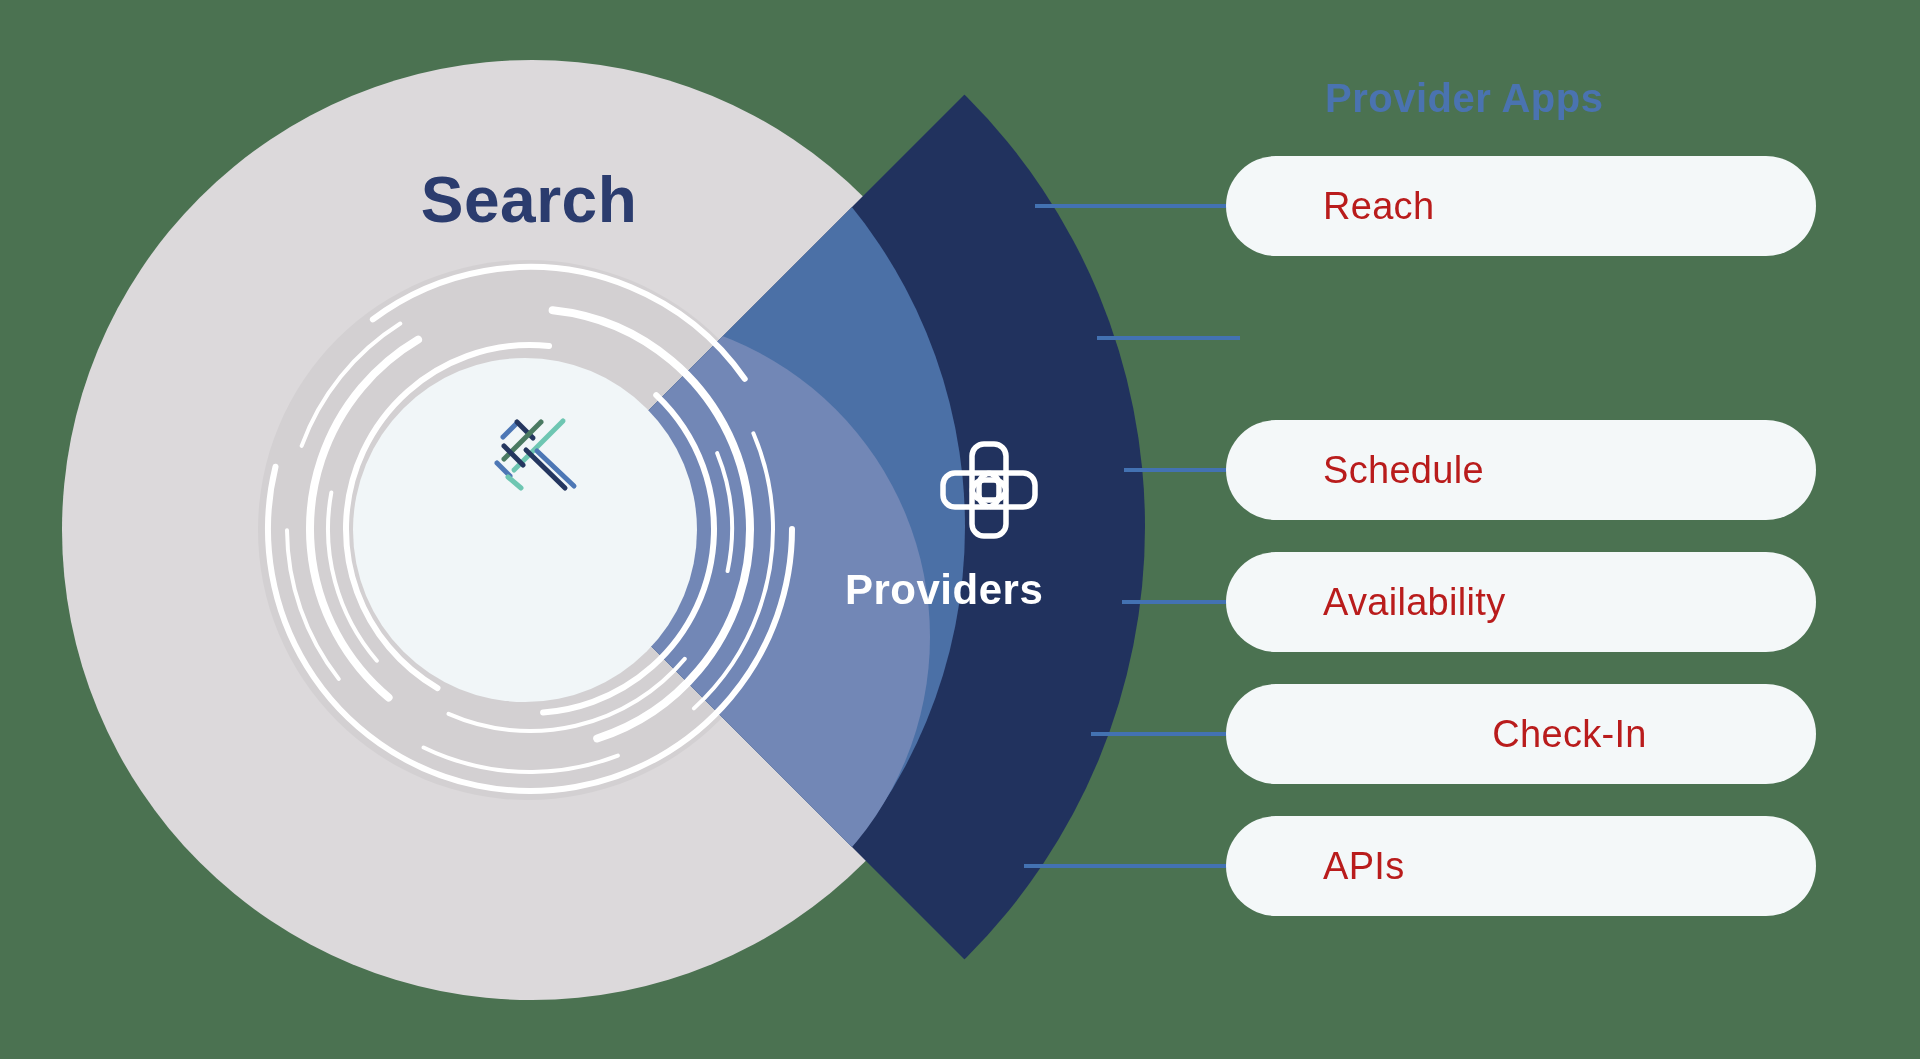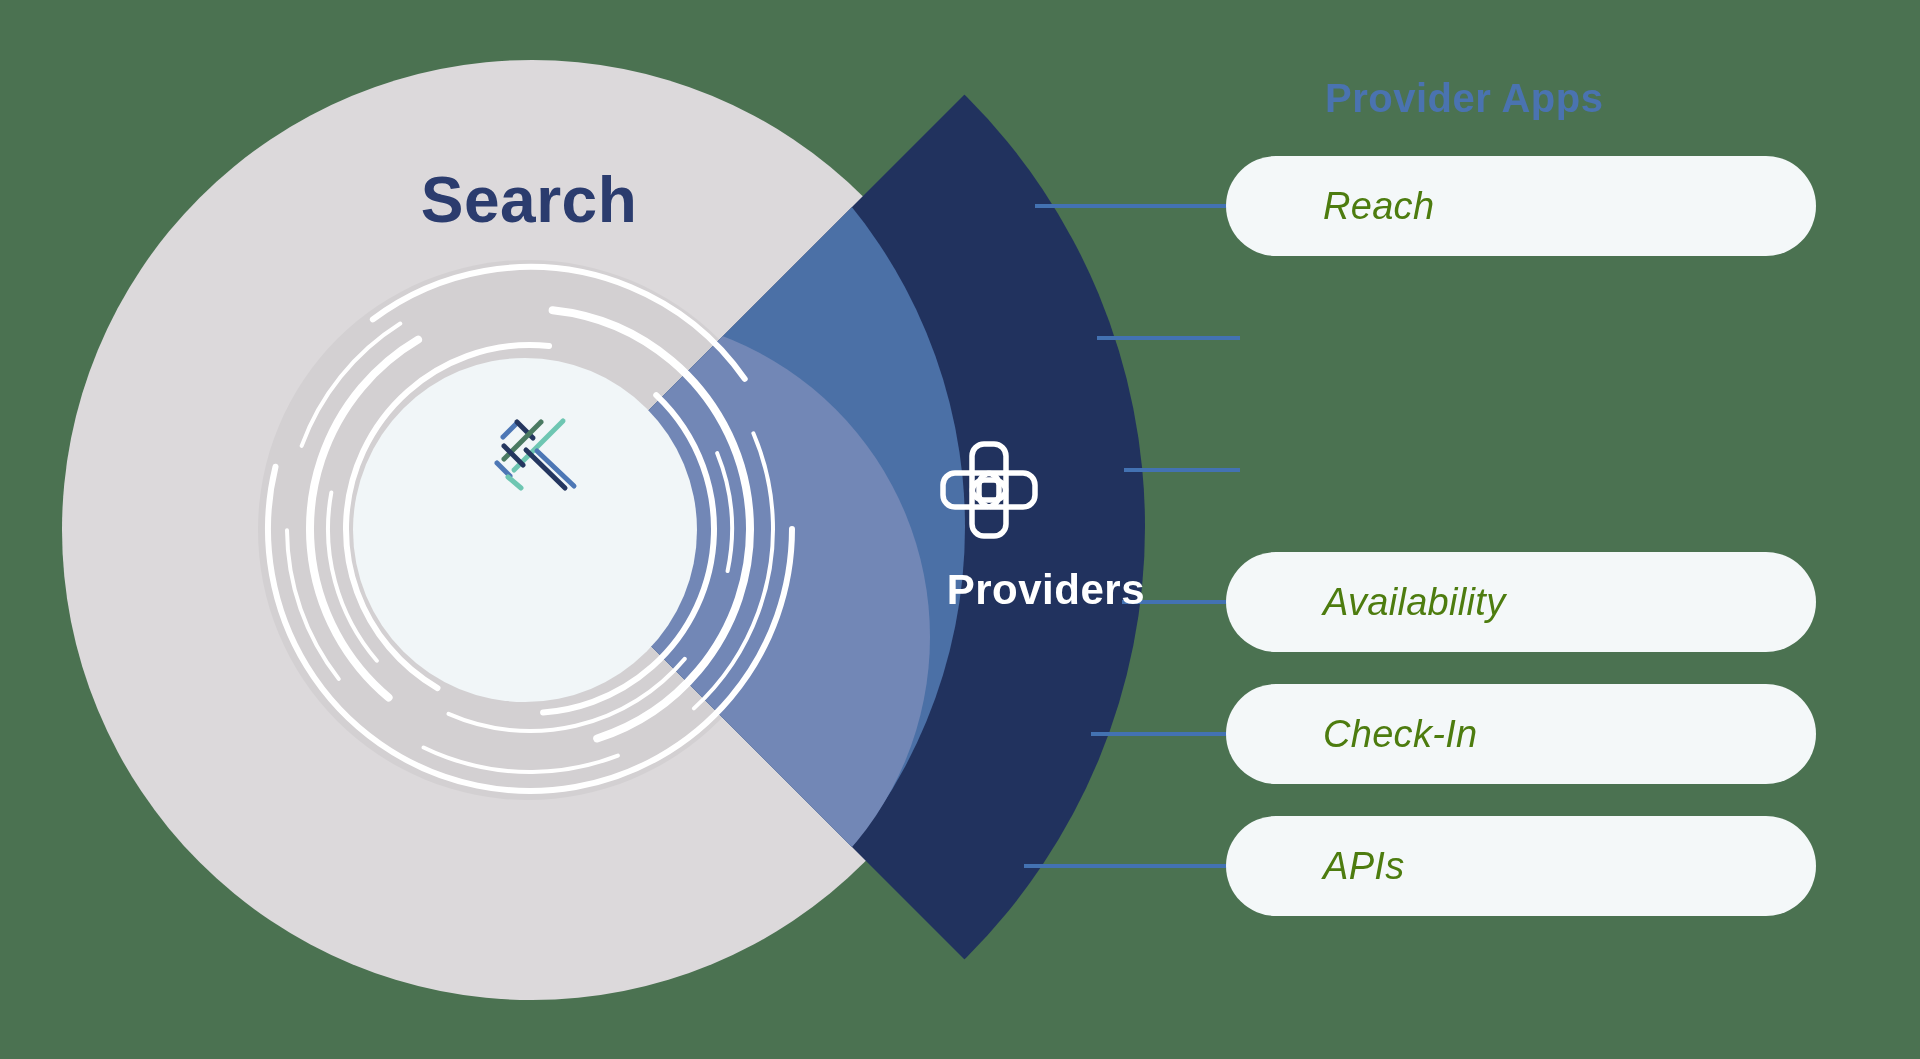--- a/index.html
+++ b/index.html
@@ -2,25 +2,25 @@
 <html><head>
 <meta charset="utf-8">
 <style>
   html,body{margin:0;padding:0;background:#4b7251;}
   .canvas{position:relative;width:1920px;height:1059px;background:#4b7251;overflow:hidden;
           font-family:"Liberation Sans",sans-serif;}
   .layer-svg{position:absolute;left:0;top:0;}
   .abs{position:absolute;}
   .circle-label{width:400px;text-align:center;font-weight:bold;font-size:64px;color:#2b3c6e;letter-spacing:.5px;}
   .center-label{width:400px;text-align:center;font-weight:bold;font-size:44px;line-height:58px;color:#2b3c6e;}
-  .wedge-label{width:300px;text-align:right;font-weight:bold;font-size:42px;color:#ffffff;letter-spacing:.5px;}
+  .wedge-label{width:300px;text-align:left;font-weight:bold;font-size:42px;color:#ffffff;letter-spacing:.5px;}
   .apps-title{font-weight:bold;font-size:40px;color:#4a73b0;letter-spacing:.5px;text-align:right;}
   .pill{left:1226px;width:590px;height:100px;border-radius:50px;background:#f4f8f9;
         display:flex;align-items:center;box-sizing:border-box;padding-left:97px;}
-  .pill span{font-size:38px;color:#4d7c0f;letter-spacing:.3px;font-style:italic;}
+  .pill span{font-size:38px;color:#b91c1c;letter-spacing:.3px;}
 </style>
 </head>
 <body>
 
 <div class="canvas">
 
   <svg class="layer-svg" width="1920" height="1059" viewBox="0 0 1920 1059">
     <defs>
       <clipPath id="wedgeClip">
         <polygon points="532,527 1040,19 1460,527 1040,1035"></polygon>
@@ -82,23 +82,26 @@
   <div class="abs center-label" style="left:333px;top:503px;">
   </div>
 
   <div class="abs wedge-label" style="left:845px;top:566px;">Providers</div>
 
   <div class="abs apps-title" style="left:1325px;top:76px;">Provider Apps</div>
 
   <div class="abs pill" style="top:156px;">
     <span>Reach</span>
   </div>
+  <div class="abs pill" style="top:420px;">
+    <span>Schedule</span>
+  </div>
   <div class="abs pill" style="top:552px;align-items:center;">
     <span>Availability</span>
   </div>
-  <div class="abs pill" style="top:684px;">
+  <div class="abs pill" style="top:684px;justify-content:center;">
     <span>Check-In</span>
   </div>
   <div class="abs pill" style="top:816px;">
     <span>APIs</span>
   </div>
 
 </div>
 
 </body></html>

